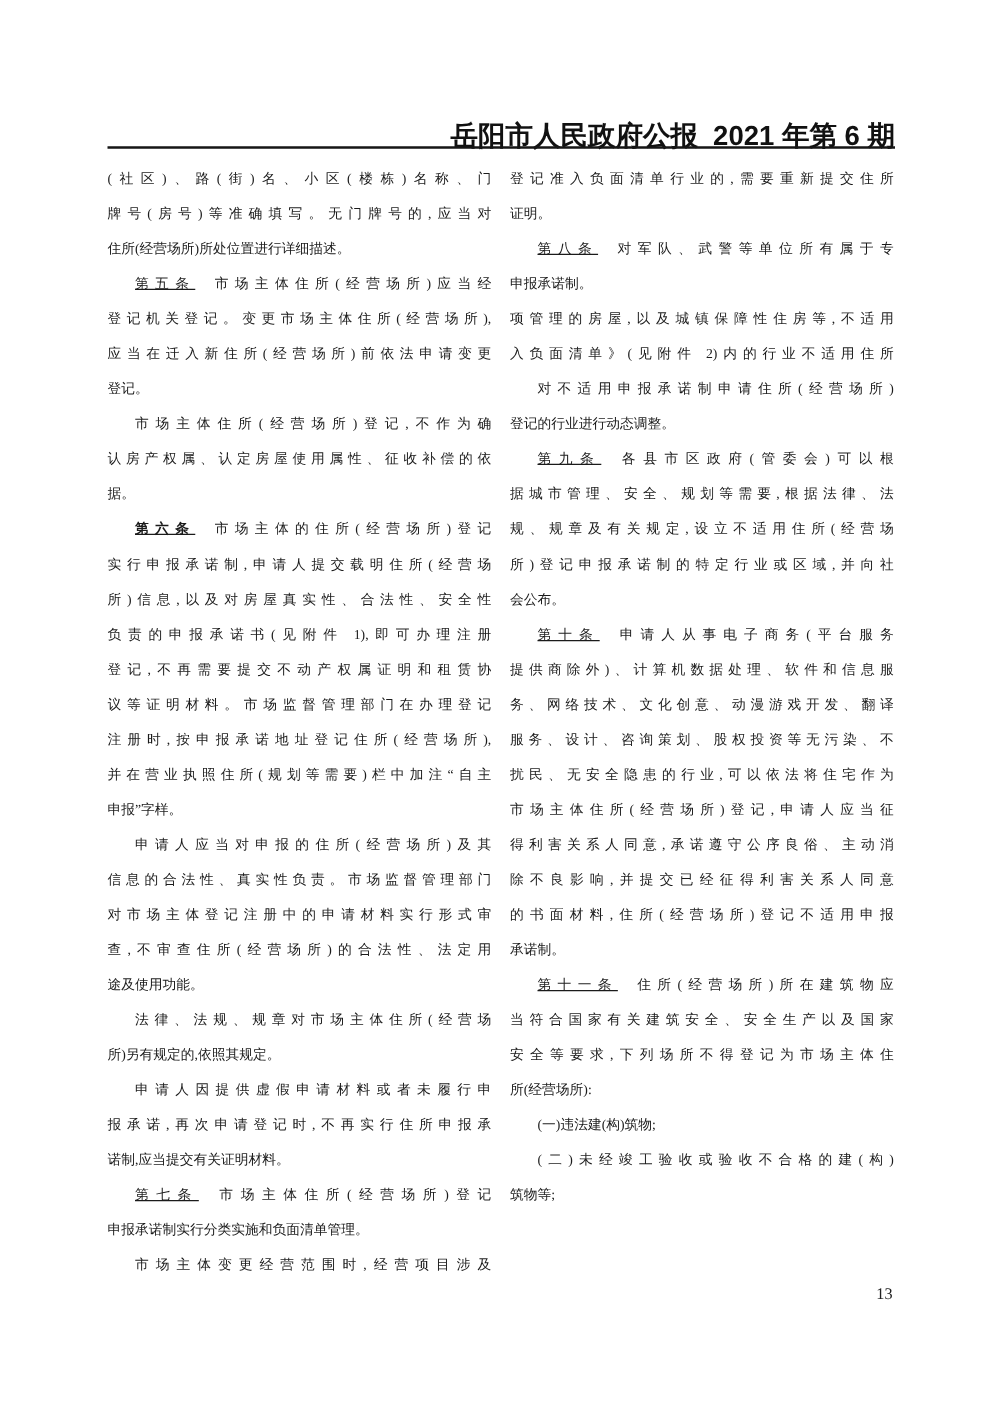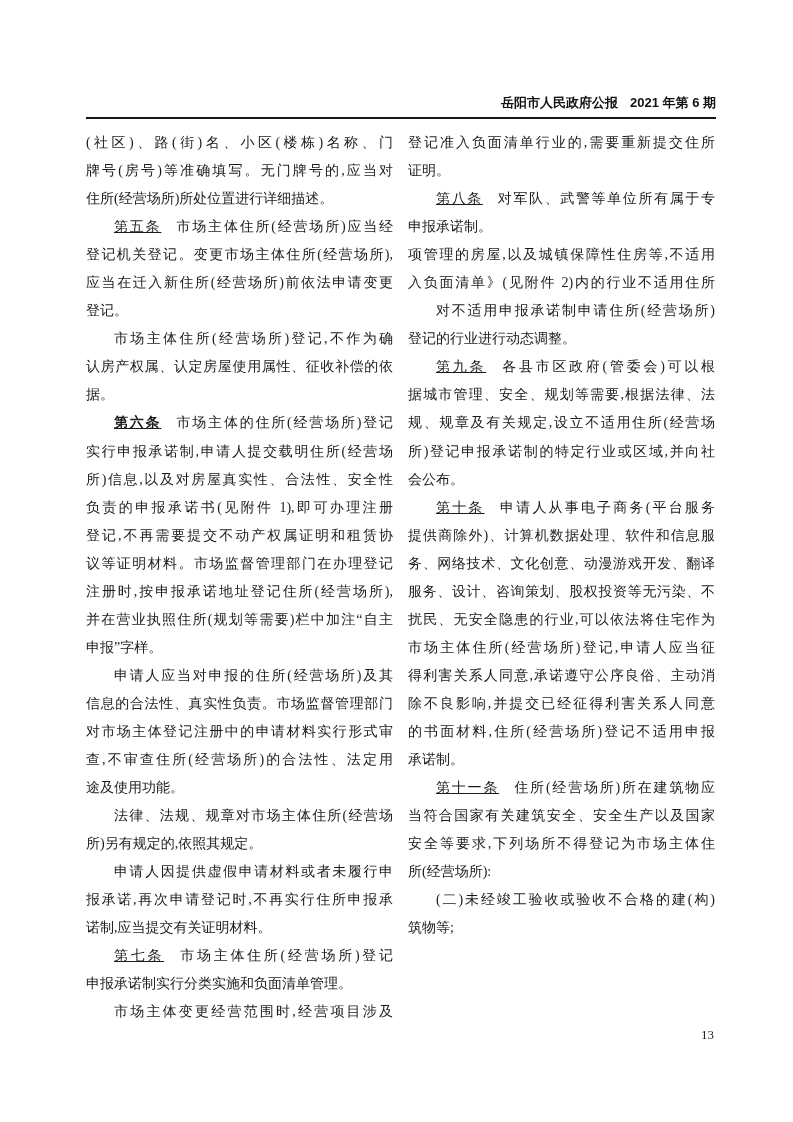--- a/index.html
+++ b/index.html
@@ -5,27 +5,27 @@
   html,body{margin:0;padding:0;}
   body{
     width:793px;height:1122px;position:relative;background:#ffffff;
     font-family:"Liberation Serif","DejaVu Serif",serif;
     color:#1c1c1c;overflow:hidden;
   }
   .page{position:absolute;inset:0;background:#ffffff;}
   .header{
     position:absolute;top:94px;left:86px;width:630px;
     text-align:right;font-family:"Liberation Sans","DejaVu Sans",sans-serif;
-    font-size:13px;font-weight:600;color:#111111;white-space:nowrap;
+    font-size:22px;font-weight:600;color:#111111;white-space:nowrap;
   }
   .header .issue{margin-left:12px;}
   .rule{position:absolute;top:117px;left:86px;width:630px;height:2px;background:#161616;}
   .col{
     position:absolute;top:129px;width:307px;
-    font-size:14px;color:#1b1b1b;
+    font-size:11px;color:#1b1b1b;
   }
   .col-left{left:86px;}
   .col-right{left:408px;}
   .para{margin:0;padding:0;}
   .tline{
     height:28.05px;line-height:28.05px;overflow:hidden;
     text-align:justify;text-align-last:left;white-space:normal;
   }
   .tline.jf{text-align-last:justify;}
   .tline.ind{text-indent:2em;}
@@ -133,18 +133,21 @@
         <div class="tline jf">的书面材料,住所(经营场所)登记不适用申报</div>
         <div class="tline">承诺制。</div>
       </div>
       <div class="para">
         <div class="tline jf ind"><span class="lead">第十一条</span><span class="gap"></span>住所(经营场所)所在建筑物应</div>
         <div class="tline jf">当符合国家有关建筑安全、安全生产以及国家</div>
         <div class="tline jf">安全等要求,下列场所不得登记为市场主体住</div>
         <div class="tline">所(经营场所):</div>
       </div>
       <div class="para">
+        <div class="tline ind">(一)违法建(构)筑物;</div>
+      </div>
+      <div class="para">
         <div class="tline jf ind">(二)未经竣工验收或验收不合格的建(构)</div>
         <div class="tline">筑物等;</div>
       </div>
     </div>
   <div class="pagenum">13</div>
 </div>
 
 </body></html>

